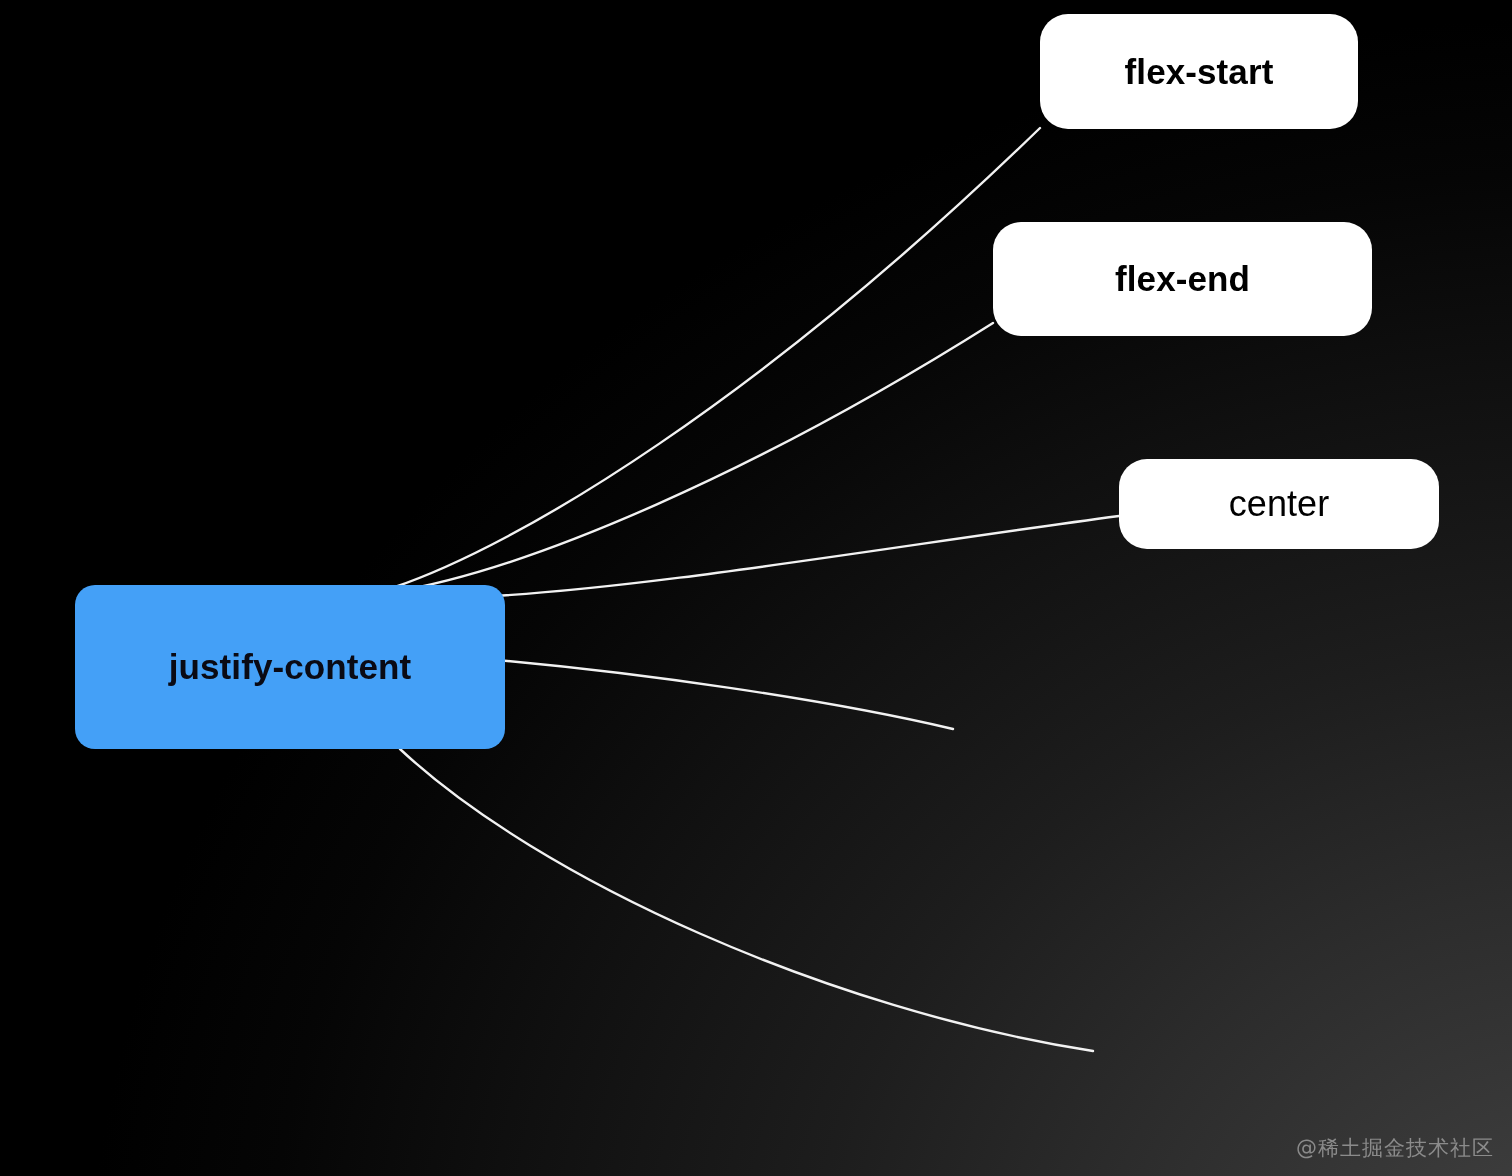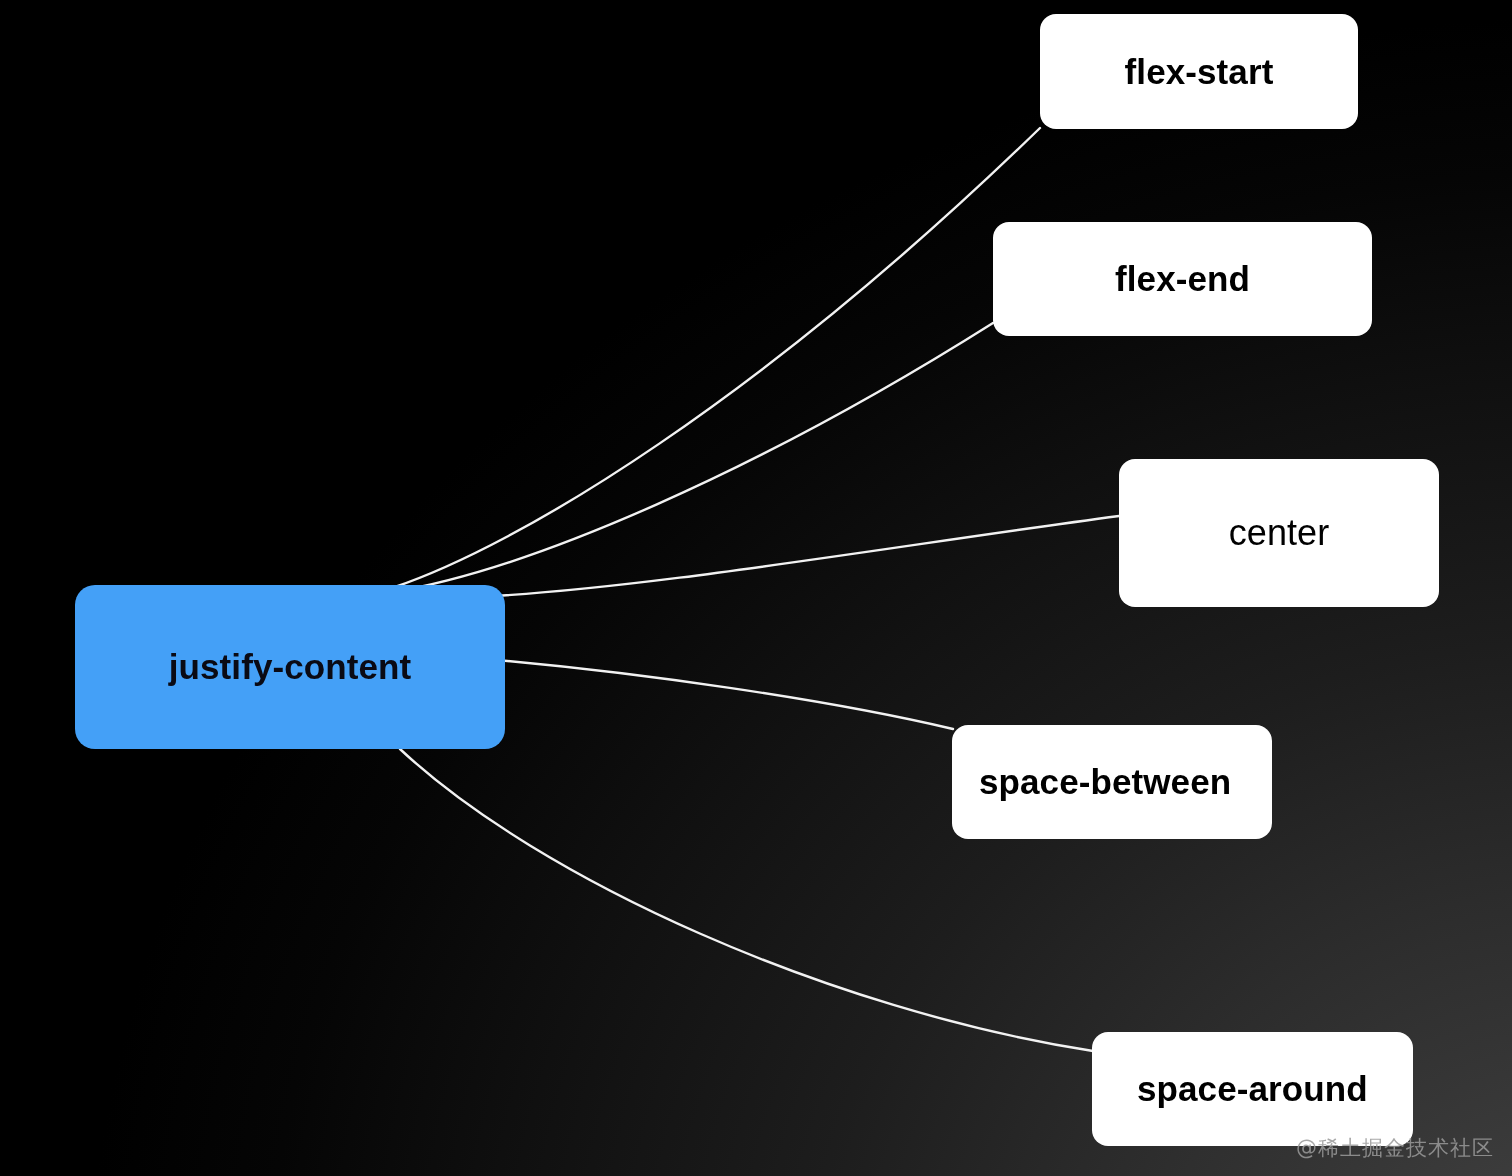--- a/index.html
+++ b/index.html
@@ -27,21 +27,21 @@
     fill: none;
     stroke: #f2f2f2;
     stroke-width: 2.4;
     stroke-linecap: round;
   }
   .node {
     position: absolute;
     box-sizing: border-box;
     display: flex;
     align-items: center;
-    border-radius: 16px;
+    border-radius: 28px;
     color: #000000;
     letter-spacing: 0.1px;
   }
   .node-leaf {
     background: #ffffff;
     justify-content: center;
     font-weight: 700;
     font-size: 35px;
   }
   .node-leaf.regular {
@@ -53,21 +53,21 @@
     justify-content: center;
     font-weight: 700;
     font-size: 35px;
     color: #0a0a14;
     border-radius: 20px;
   }
   
   #node-root        { left: 44px;   top: 585px;  width: 430px; height: 164px; margin-left: 31px; }
   #node-flex-start  { left: 1040px; top: 14px;   width: 318px; height: 115px; }
   #node-flex-end    { left: 993px;  top: 222px;  width: 379px; height: 114px; }
-  #node-center      { left: 1119px; top: 459px;  width: 320px; height: 148px; justify-content: center; }
+  #node-center      { left: 1119px; top: 459px;  width: 320px; height: 90px; justify-content: center; }
   #node-space-between { left: 952px; top: 725px; width: 320px; height: 114px; justify-content: flex-start; padding-left: 27px; }
   #node-space-around  { left: 1092px; top: 1032px; width: 321px; height: 114px; justify-content: flex-start; padding-left: 45px; }
 
   #watermark {
     position: absolute;
     right: 18px;
     bottom: 14px;
     font-size: 21px;
     color: #9a9a9a;
     opacity: 0.85;
@@ -99,23 +99,17 @@
   </div>
 
   <div class="node node-leaf" id="node-flex-end">
     <span>flex-end</span>
   </div>
 
   <div class="node node-leaf regular" id="node-center">
     <span>center</span>
   </div>
 
-  <div class="node node-leaf" id="node-space-between">
-    <span>space-between</span>
-  </div>
 
-  <div class="node node-leaf" id="node-space-around">
-    <span>space-around</span>
-  </div>
 
   <div id="watermark">@稀土掘金技术社区</div>
 
 </div>
 
 </body></html>

